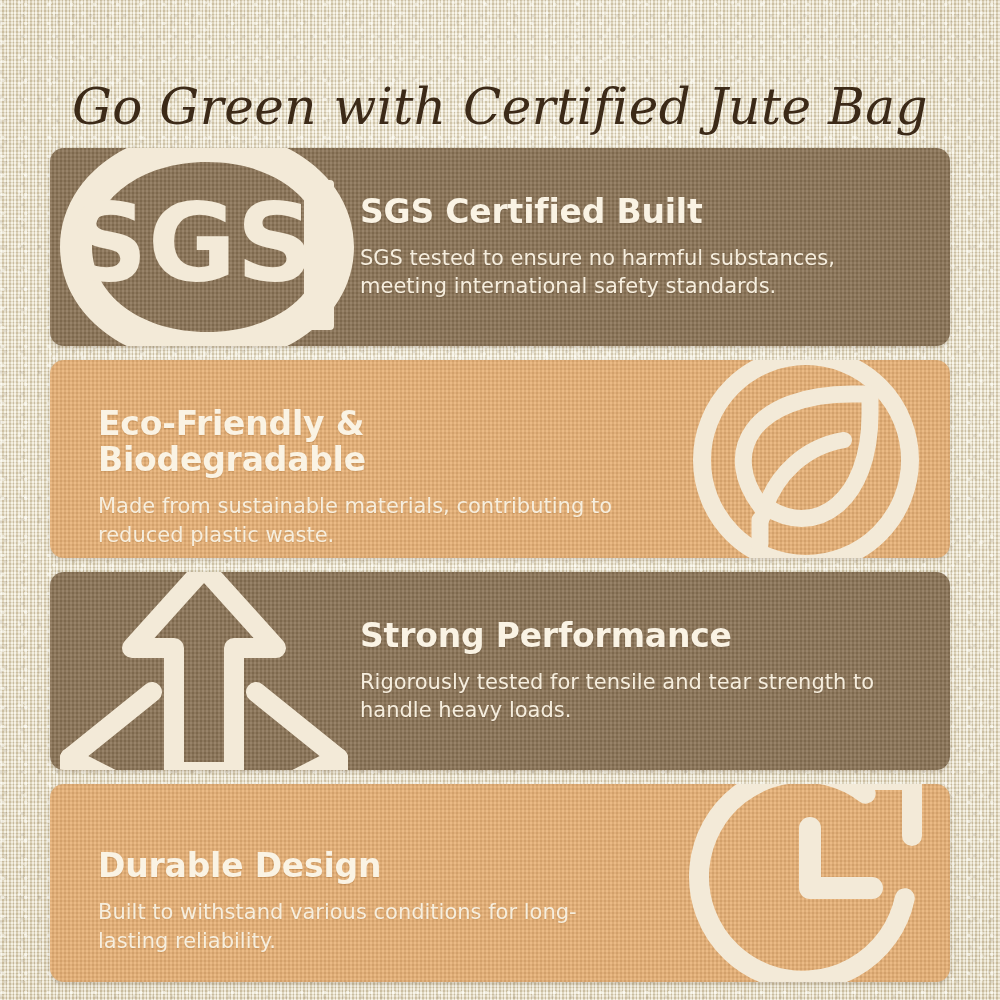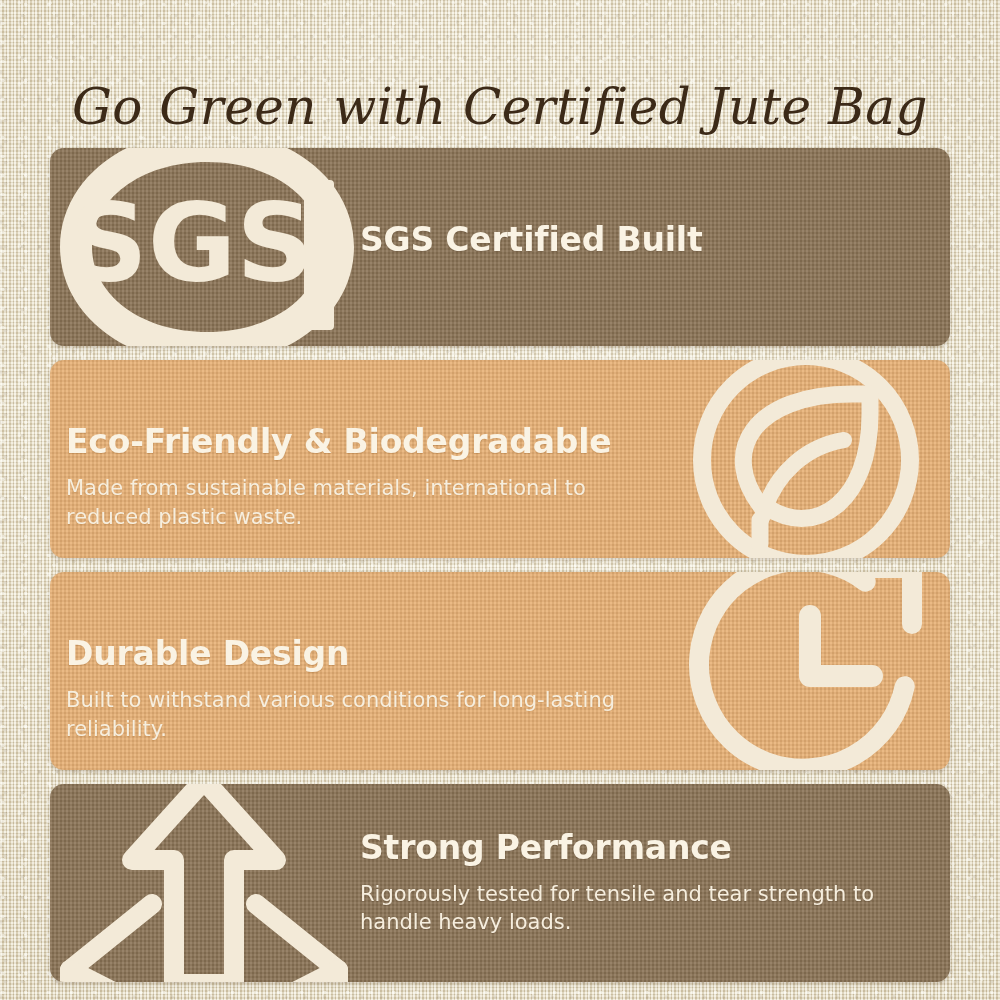--- a/index.html
+++ b/index.html
@@ -115,21 +115,21 @@
     width: 300px;
     height: 198px;
     flex: 0 0 300px;
     position: relative;
   }
   .text-slot {
     flex: 1 1 auto;
     padding-right: 36px;
   }
   .icon-left  .text-slot { padding-left: 10px;  padding-right: 40px; }
-  .icon-right .text-slot { padding-left: 16px;  padding-right: 10px; margin-top: 37px; }
+  .icon-right .text-slot { padding-left: 48px;  padding-right: 10px; margin-top: 37px; }
 
   .card-heading {
     font-family: "DejaVu Sans", sans-serif;
     font-weight: bold;
     font-size: 33px;
     line-height: 1.1;
     color: #faf3e4;
     margin: 0 0 14px 0;
     letter-spacing: -0.2px;
     text-shadow: 0 1px 1px rgba(60,40,20,0.25);
@@ -183,20 +183,21 @@
                    C 98 210, 50 172, 50 125
                    C 50 78, 98 40, 165 40 Z" fill="#f3ead8"></path>
 
           <rect x="262" y="58" width="30" height="150" rx="4" fill="#f3ead8"></rect>
 
           <text x="150" y="158" text-anchor="middle" font-family="'DejaVu Sans', sans-serif" font-size="108" font-weight="bold" fill="#f3ead8">SGS</text>
         </svg>
       </div>
       <div class="text-slot">
         <div class="card-heading">SGS Certified Built</div>
+        <div class="card-body">SGS tested to ensure no harmful substances, meeting international safety standards.</div>
       </div>
     </div>
   </div>
 
   <div class="card tan">
     <div class="card-inner icon-right">
       <div class="icon-slot">
         <svg class="svg-leaf" viewBox="0 0 300 236" xmlns="http://www.w3.org/2000/svg">
           <circle cx="150" cy="118" r="104" fill="none" stroke="#f3ead8" stroke-width="18"></circle>
 
@@ -207,41 +208,21 @@
                    C 214 160, 160 196, 112 166" fill="none" stroke="#f3ead8" stroke-width="17" stroke-linecap="round" stroke-linejoin="round"></path>
 
           <path d="M106 176
                    C 118 130, 152 104, 188 98" fill="none" stroke="#f3ead8" stroke-width="16" stroke-linecap="round"></path>
 
           <path d="M104 178 L 104 202" fill="none" stroke="#f3ead8" stroke-width="17" stroke-linecap="round"></path>
         </svg>
       </div>
       <div class="text-slot">
         <div class="card-heading">Eco-Friendly &amp; Biodegradable</div>
-        <div class="card-body">Made from sustainable materials, international to reduced plastic waste.</div>
-      </div>
-    </div>
-  </div>
-
-  <div class="card tan">
-    <div class="card-inner icon-right">
-      <div class="icon-slot">
-        <svg class="svg-clock" viewBox="0 0 300 236" xmlns="http://www.w3.org/2000/svg">
-
-          <path d="M215 32
-                   A 104 104 0 1 0 243 140" fill="none" stroke="#f3ead8" stroke-width="20" stroke-linecap="round" transform="rotate(-6 150 118)"></path>
-
-          <path d="M196 12 L 252 12 L 252 68" fill="none" stroke="#f3ead8" stroke-width="20" stroke-linejoin="round" stroke-linecap="round"></path>
-
-          <path d="M150 60 L 150 120 L 212 120" fill="none" stroke="#f3ead8" stroke-width="22" stroke-linejoin="round" stroke-linecap="round"></path>
-        </svg>
-      </div>
-      <div class="text-slot">
-        <div class="card-heading">Durable Design</div>
-        <div class="card-body">Built to withstand various conditions for long-lasting reliability.</div>
+        <div class="card-body">Made from sustainable materials, contributing to reduced plastic waste.</div>
       </div>
     </div>
   </div>
 
   <div class="card brown">
     <div class="card-inner icon-left">
       <div class="icon-slot">
         <svg class="svg-arrow" viewBox="0 0 300 250" xmlns="http://www.w3.org/2000/svg">
 
           <path d="M118 210
@@ -259,13 +240,33 @@
           <path d="M14 196 L 148 264 L 282 196" fill="none" stroke="#f3ead8" stroke-width="20" stroke-linejoin="round" stroke-linecap="round"></path>
         </svg>
       </div>
       <div class="text-slot">
         <div class="card-heading">Strong Performance</div>
         <div class="card-body">Rigorously tested for tensile and tear strength to handle heavy loads.</div>
       </div>
     </div>
   </div>
 
+  <div class="card tan">
+    <div class="card-inner icon-right">
+      <div class="icon-slot">
+        <svg class="svg-clock" viewBox="0 0 300 236" xmlns="http://www.w3.org/2000/svg">
+
+          <path d="M215 32
+                   A 104 104 0 1 0 243 140" fill="none" stroke="#f3ead8" stroke-width="20" stroke-linecap="round" transform="rotate(-6 150 118)"></path>
+
+          <path d="M196 12 L 252 12 L 252 68" fill="none" stroke="#f3ead8" stroke-width="20" stroke-linejoin="round" stroke-linecap="round"></path>
+
+          <path d="M150 60 L 150 120 L 212 120" fill="none" stroke="#f3ead8" stroke-width="22" stroke-linejoin="round" stroke-linecap="round"></path>
+        </svg>
+      </div>
+      <div class="text-slot">
+        <div class="card-heading">Durable Design</div>
+        <div class="card-body">Built to withstand various conditions for long-lasting reliability.</div>
+      </div>
+    </div>
+  </div>
+
 </div>
 
 </body></html>

